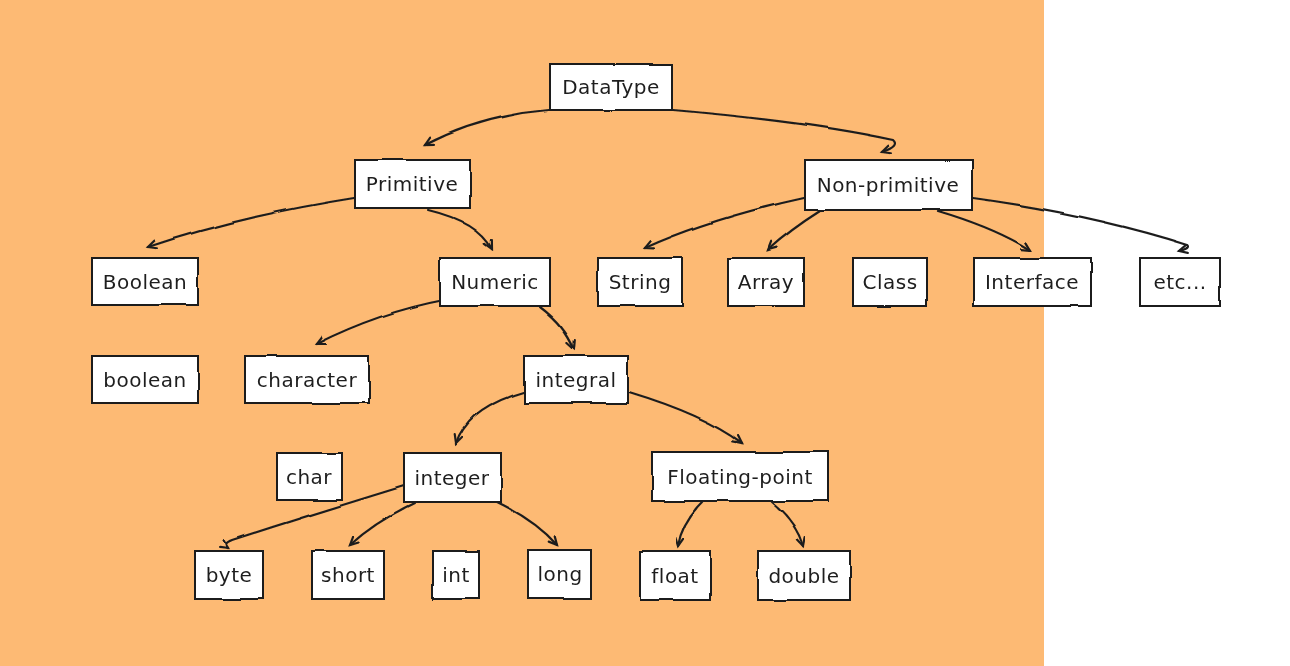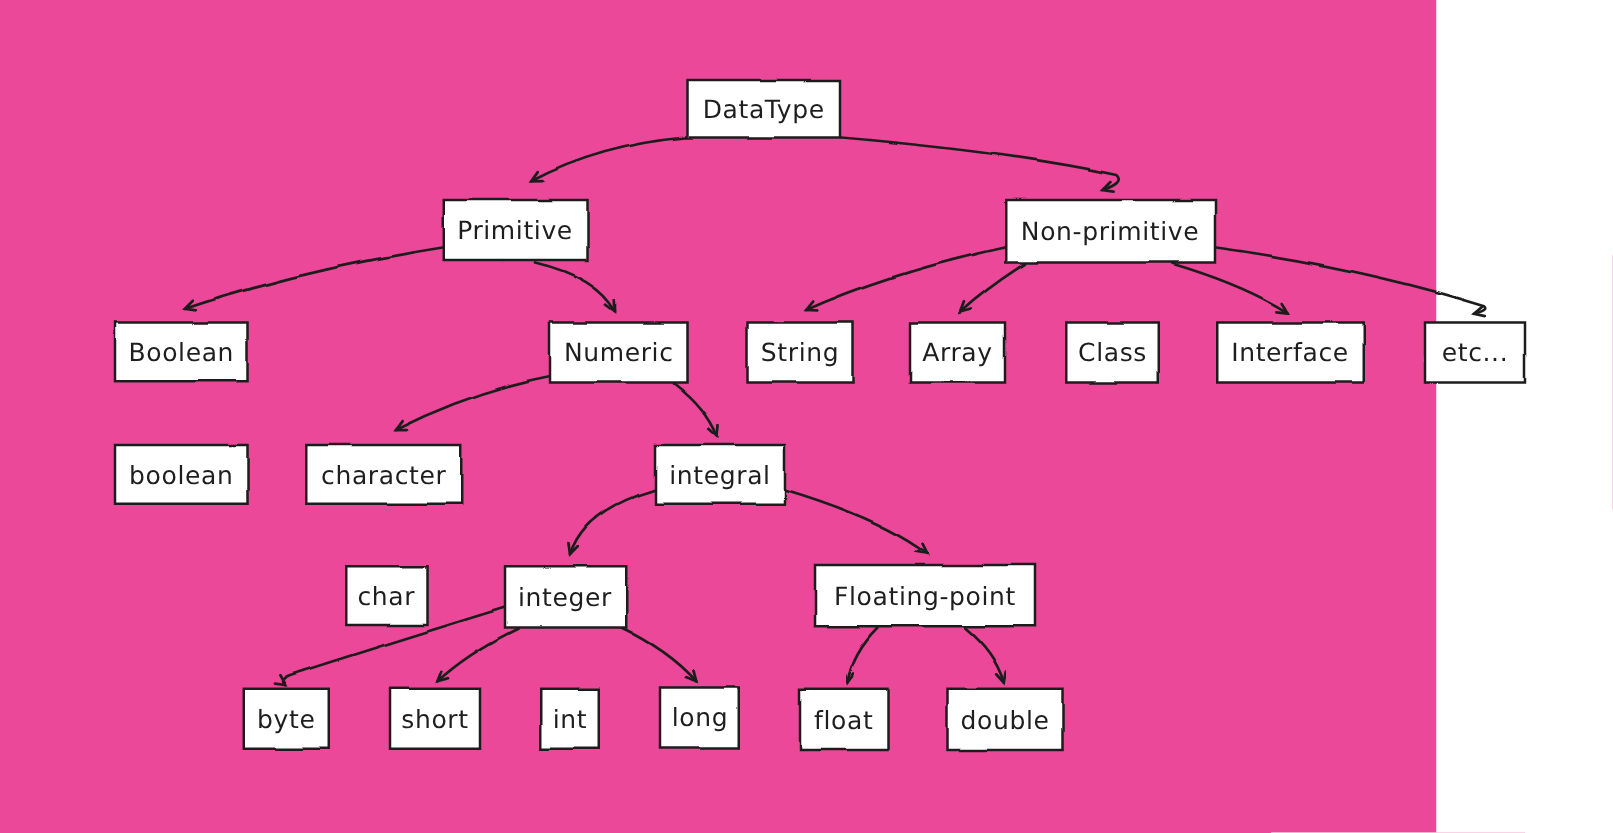--- a/index.html
+++ b/index.html
@@ -6,23 +6,23 @@
     margin: 0;
     padding: 0;
     background: #ffffff;
     width: 1290px;
     height: 666px;
     overflow: hidden;
     font-family: "DejaVu Sans", "Liberation Sans", sans-serif;
   }
   .canvas-wrap {
     position: relative;
-    width: 1149px;
+    width: 1044px;
     height: 666px;
-    background: #ec4899;
+    background: #fdba74;
   }
   svg { display: block; }
   .node-rect {
     fill: #ffffff;
     stroke: #1e1e1e;
     stroke-width: 2;
   }
   .node-label {
     fill: #1e1e1e;
     font-size: 20px;

